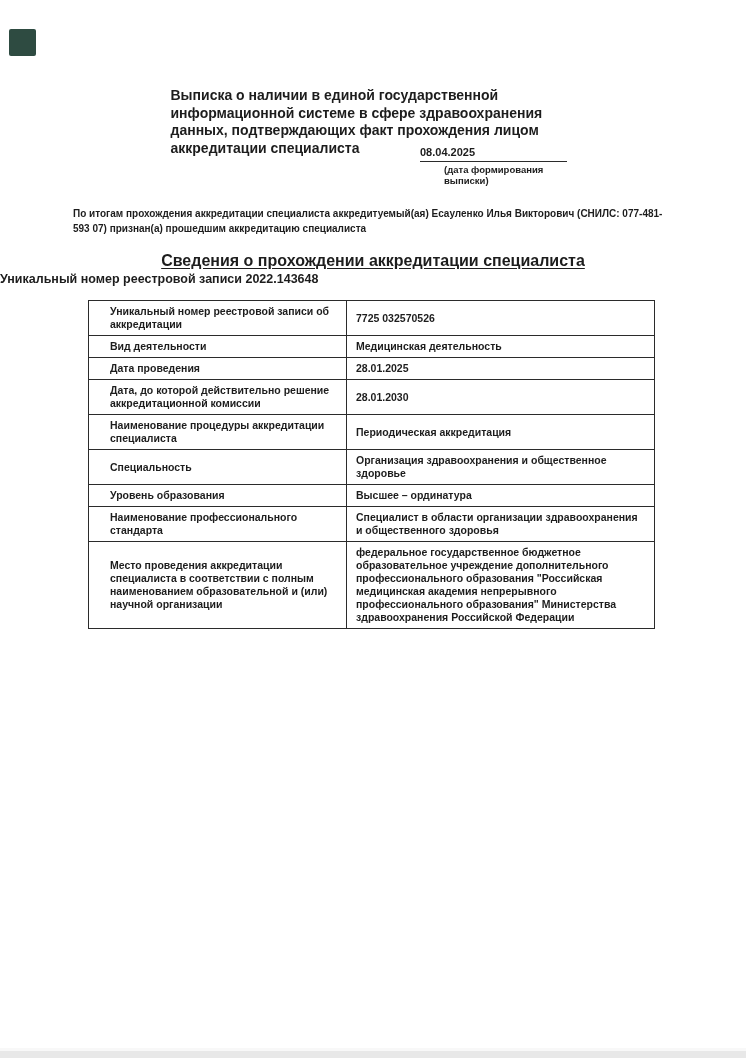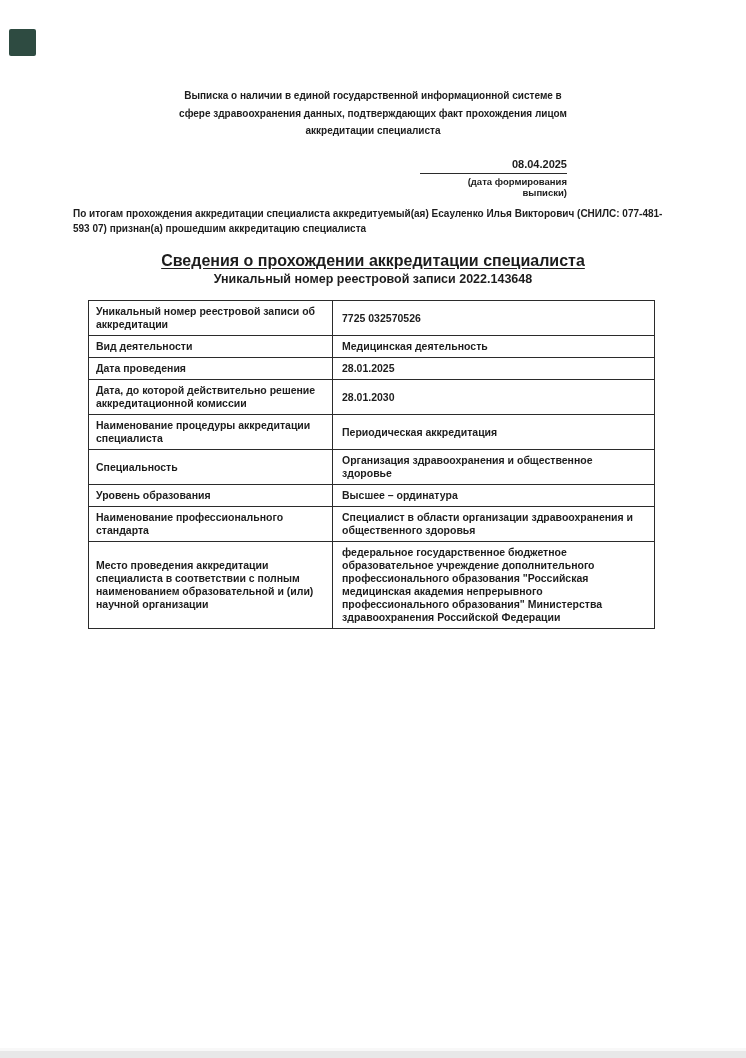--- a/index.html
+++ b/index.html
@@ -9,56 +9,56 @@
     font-family: "Liberation Sans", sans-serif;
     font-weight: bold;
     color: var(--text, #1d1d1d);
   }
   .corner-badge {
     position: absolute; left: 9px; top: 29px; width: 27px; height: 27px;
     background: var(--badge, #2e4b41); border-radius: 2px;
   }
   .doc-title {
     position: absolute; top: 87px; left: 50%; transform: translateX(-50%);
-    width: 405px; text-align: center;
-    font-size: 10px; line-height: 17.5px;
+    width: 405px; text-align: left;
+    font-size: 14px; line-height: 17.5px;
   }
   .date-block {
-    position: absolute; top: 158px; left: 420px; width: 147px;
-    text-align: right;
+    position: absolute; top: 146px; left: 420px; width: 147px;
+    text-align: left;
   }
   .date-value {
     font-size: 11px; padding-bottom: 3px;
     border-bottom: 1.5px solid var(--border, #2b2b2b);
   }
   .date-caption { font-size: 9.5px; padding-top: 2px; margin-left: 24px; }
   .intro-paragraph {
     position: absolute; top: 206px; left: 73px; width: 600px;
     text-align: left; font-size: 10px; line-height: 15px;
   }
   .section-heading {
     position: absolute; top: 252px; left: 0; width: 746px;
     text-align: center; font-size: 16px;
     text-decoration: underline; text-underline-offset: 2px;
   }
   .registry-line {
     position: absolute; top: 272px; left: 0; width: 746px;
-    text-align: center; font-size: 12.5px;
+    font-size: 12.5px;
   }
   table.acc-table {
     position: absolute; top: 300px; left: 88px; width: 567px;
     border-collapse: collapse; table-layout: fixed;
     font-size: 10.5px;
   }
   table.acc-table td {
     border: 1.2px solid var(--border, #2b2b2b);
     vertical-align: middle; line-height: 13px;
     word-wrap: break-word;
   }
-  td.label-cell { width: 228px; padding: 4px 8px 4px 7px; }
+  td.label-cell { width: 228px; padding: 4px 8px 4px 21px; }
   td.value-cell { padding: 4px 10px 4px 9px; }
   .bottom-bar {
     position: absolute; left: 0; bottom: 0; width: 746px; height: 10px;
     background: linear-gradient(var(--bar-top, #f8f8f8) 0 35%, var(--bar, #e8e8e8) 35% 100%);
   }
 </style>
 </head>
 <body style="--badge: #2e4b41; --text: #1d1d1d; --border: #2b2b2b; --bar: #e8e8e8; --bar-top: #f8f8f8;">
 
 <div class="corner-badge"></div>

